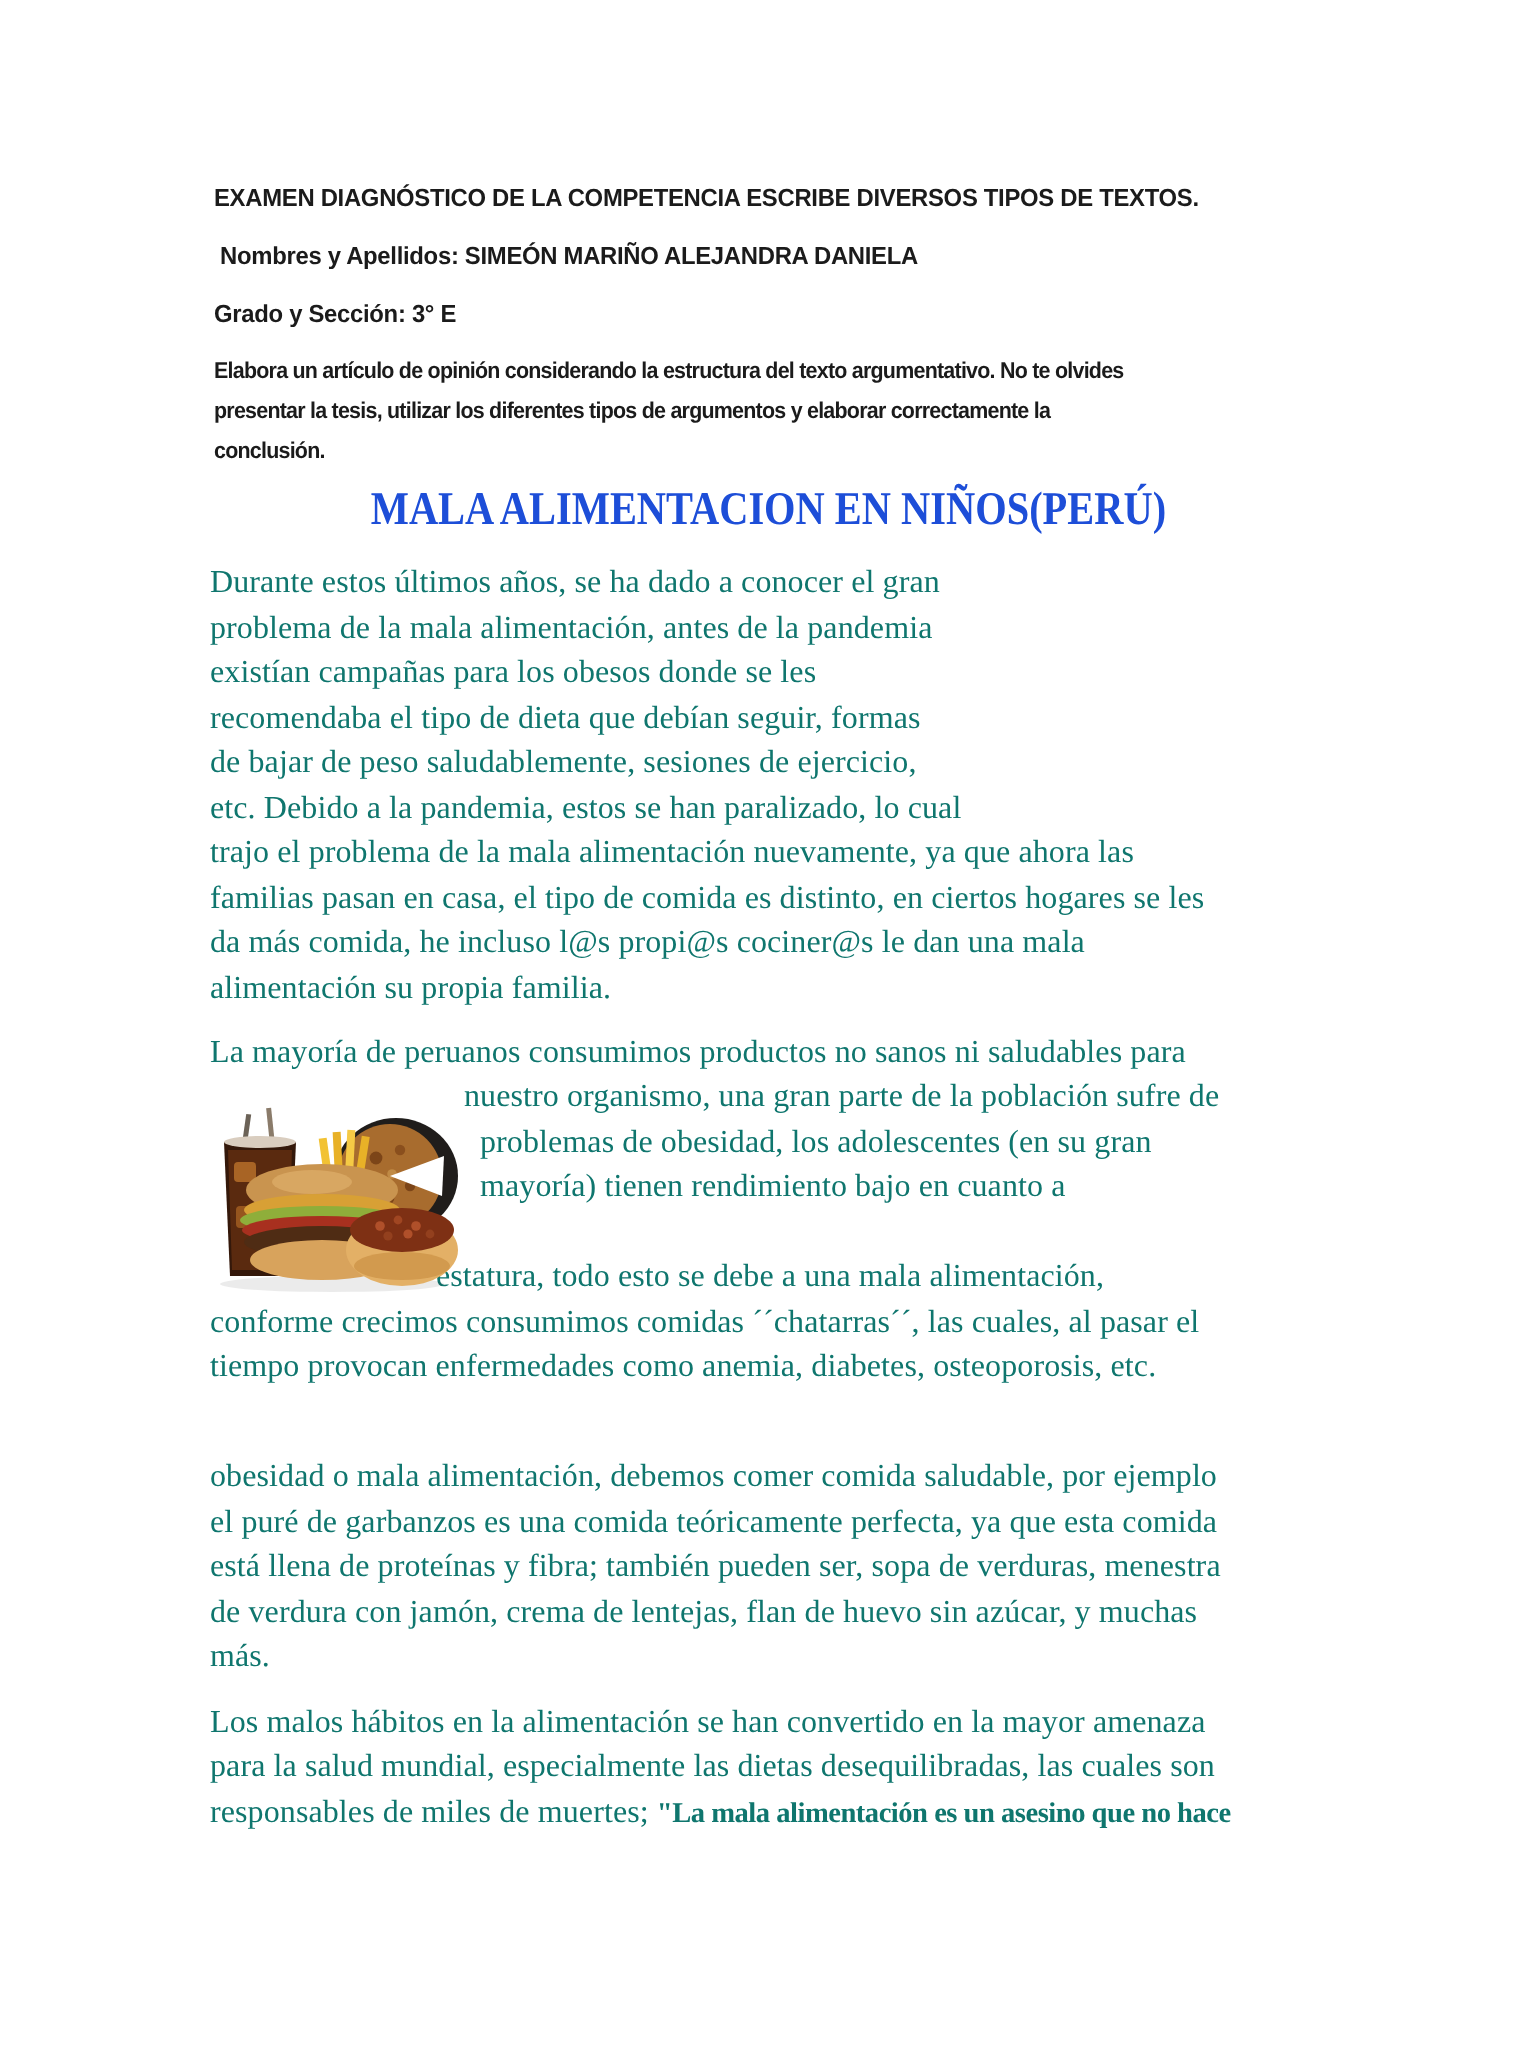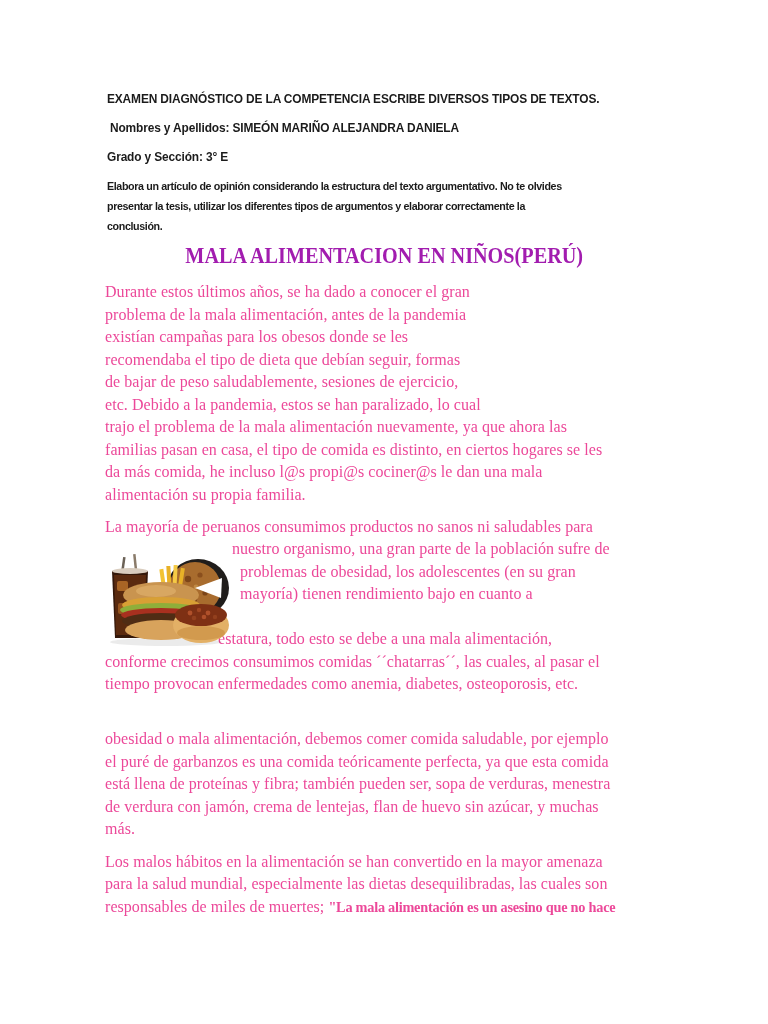--- a/index.html
+++ b/index.html
@@ -23,42 +23,42 @@
   }
   .ttl{
     position:absolute;top:242px;left:0;width:768px;text-align:center;
     font-family:"Liberation Serif",serif;font-weight:600;font-size:23.5px;
     white-space:nowrap;
   }
   .ttl span{display:inline-block;transform:scaleX(0.86);transform-origin:50% 50%;}
   
   .bl{
     position:absolute;left:105px;white-space:nowrap;
-    font-family:"Liberation Serif",serif;font-size:16px;color:#ec4899;
+    font-family:"Liberation Serif",serif;font-size:16px;color:#0f766e;
     letter-spacing:0.05px;
   }
   .bq{
     font-weight:700;font-size:14.3px;letter-spacing:-0.25px;
   }
   .food{position:absolute;left:104px;top:551px;width:127px;height:96px;}
 </style>
 </head>
 <body>
 
 <div class="page">
 
   <div class="hl" style="top:92px">EXAMEN DIAGNÓSTICO DE LA COMPETENCIA ESCRIBE DIVERSOS TIPOS DE TEXTOS.</div>
   <div class="hl" style="top:121px;left:110px">Nombres y Apellidos: SIMEÓN MARIÑO ALEJANDRA DANIELA</div>
   <div class="hl" style="top:150px">Grado y Sección: 3° E</div>
 
   <div class="il" style="top:180px">Elabora un artículo de opinión considerando la estructura del texto argumentativo. No te olvides</div>
   <div class="il" style="top:200px">presentar la tesis, utilizar los diferentes tipos de argumentos y elaborar correctamente la</div>
   <div class="il" style="top:220px">conclusión.</div>
 
-  <div class="ttl" style="color:#a21caf">
+  <div class="ttl" style="color:#1d4ed8">
     <span>MALA ALIMENTACION EN NIÑOS(PERÚ)</span>
   </div>
 
   <div class="bl" style="top:283px">Durante estos últimos años, se ha dado a conocer el gran</div>
   <div class="bl" style="top:306px">problema de la mala alimentación, antes de la pandemia</div>
   <div class="bl" style="top:328px">existían campañas para los obesos donde se les</div>
   <div class="bl" style="top:351px">recomendaba el tipo de dieta que debían seguir, formas</div>
   <div class="bl" style="top:373px">de bajar de peso saludablemente, sesiones de ejercicio,</div>
   <div class="bl" style="top:396px">etc. Debido a la pandemia, estos se han paralizado, lo cual</div>
   <div class="bl" style="top:418px">trajo el problema de la mala alimentación nuevamente, ya que ahora las</div>

